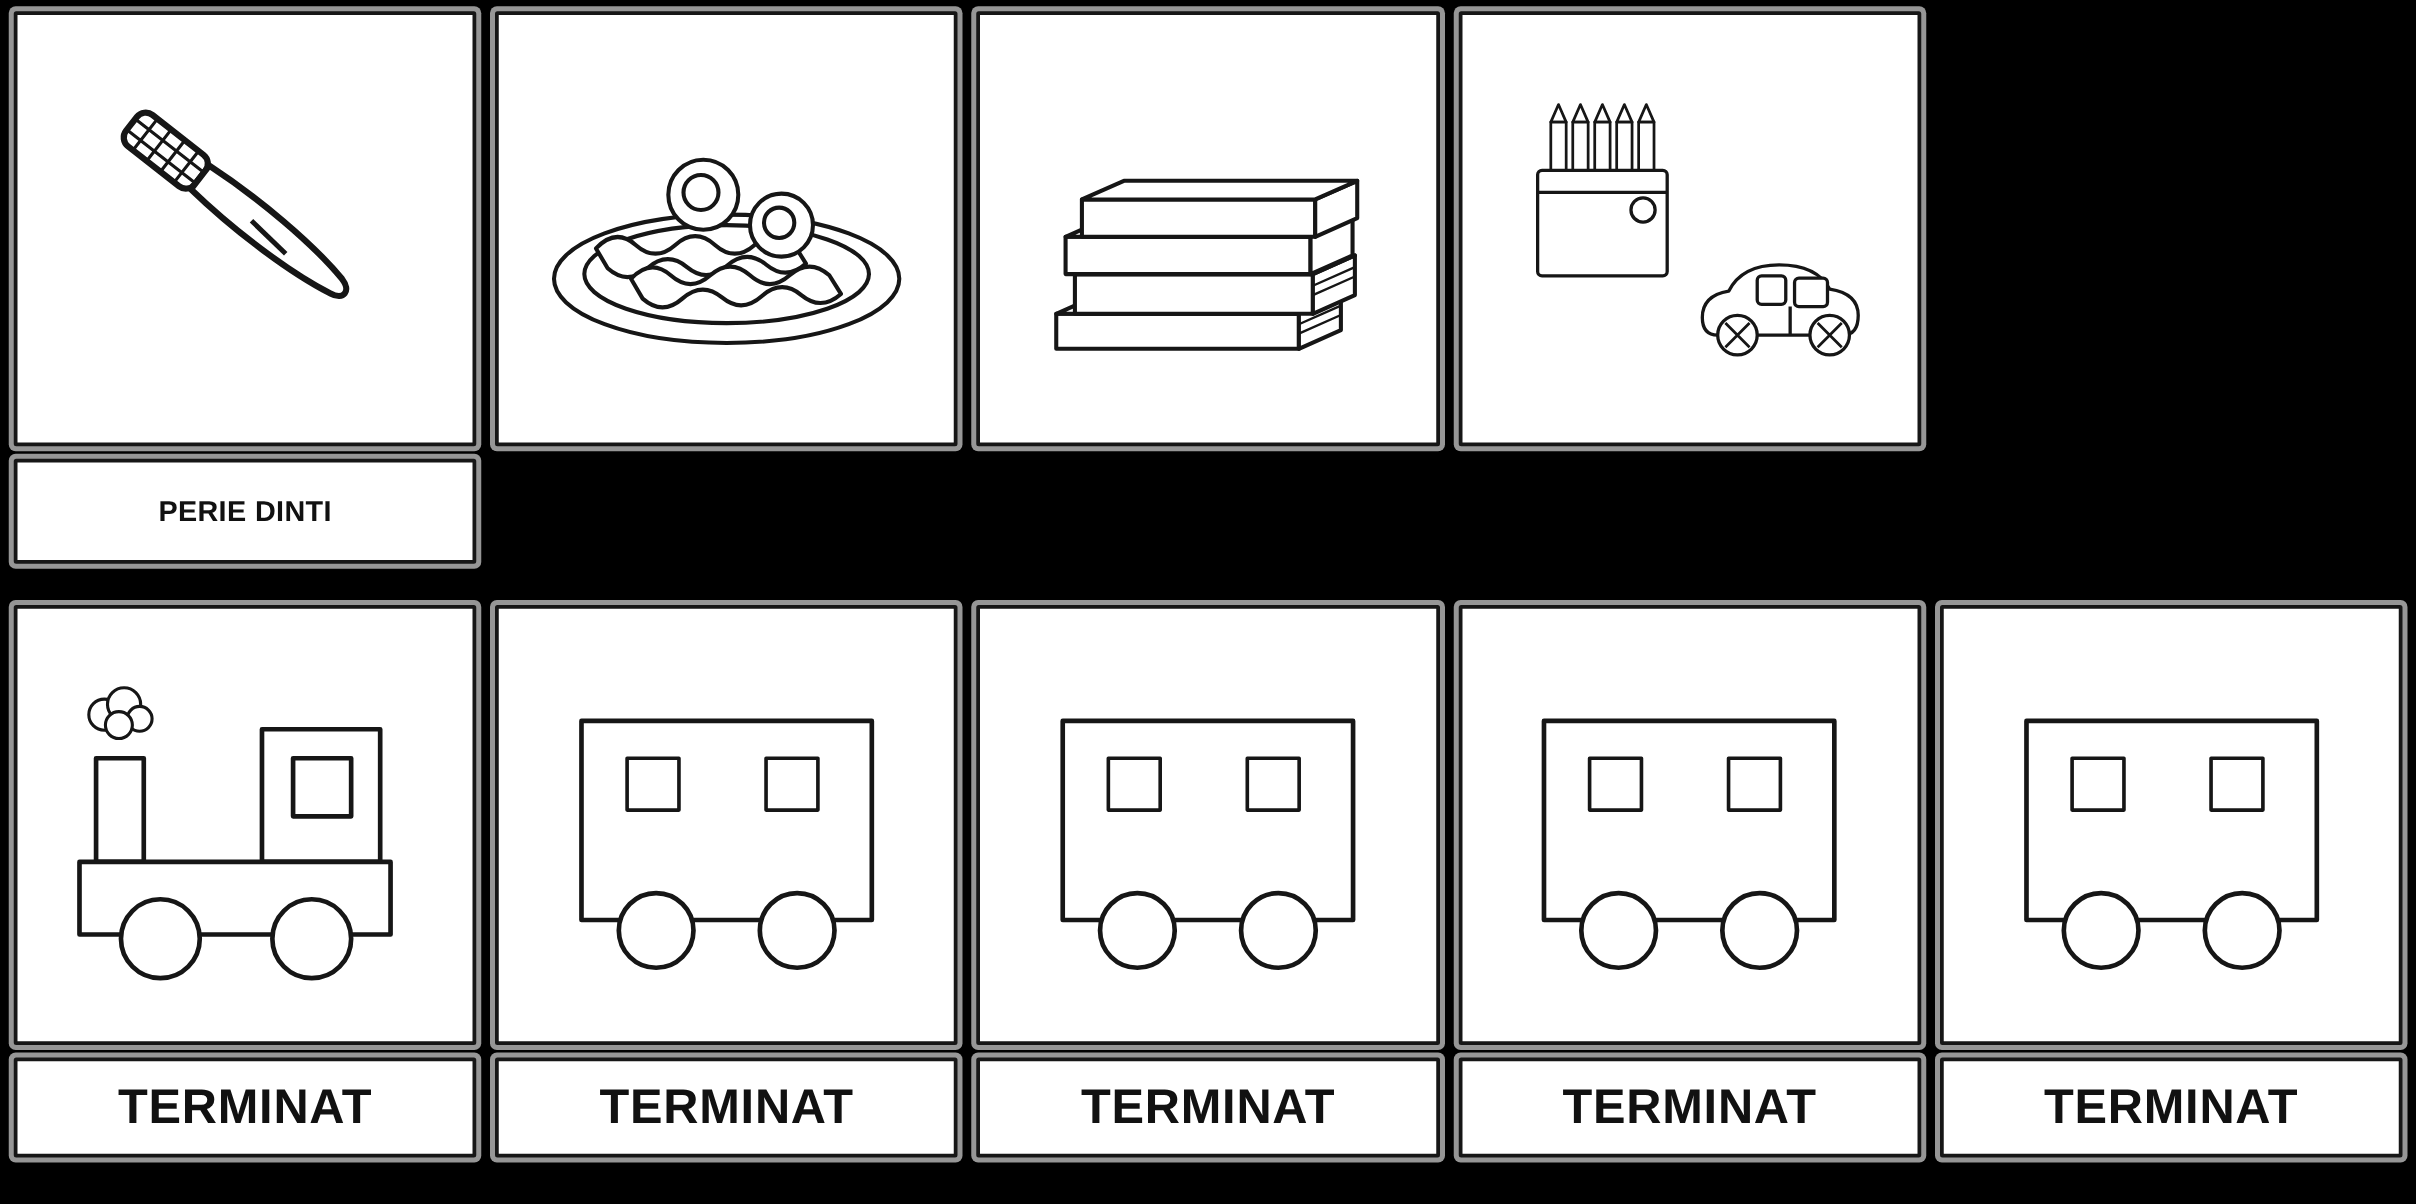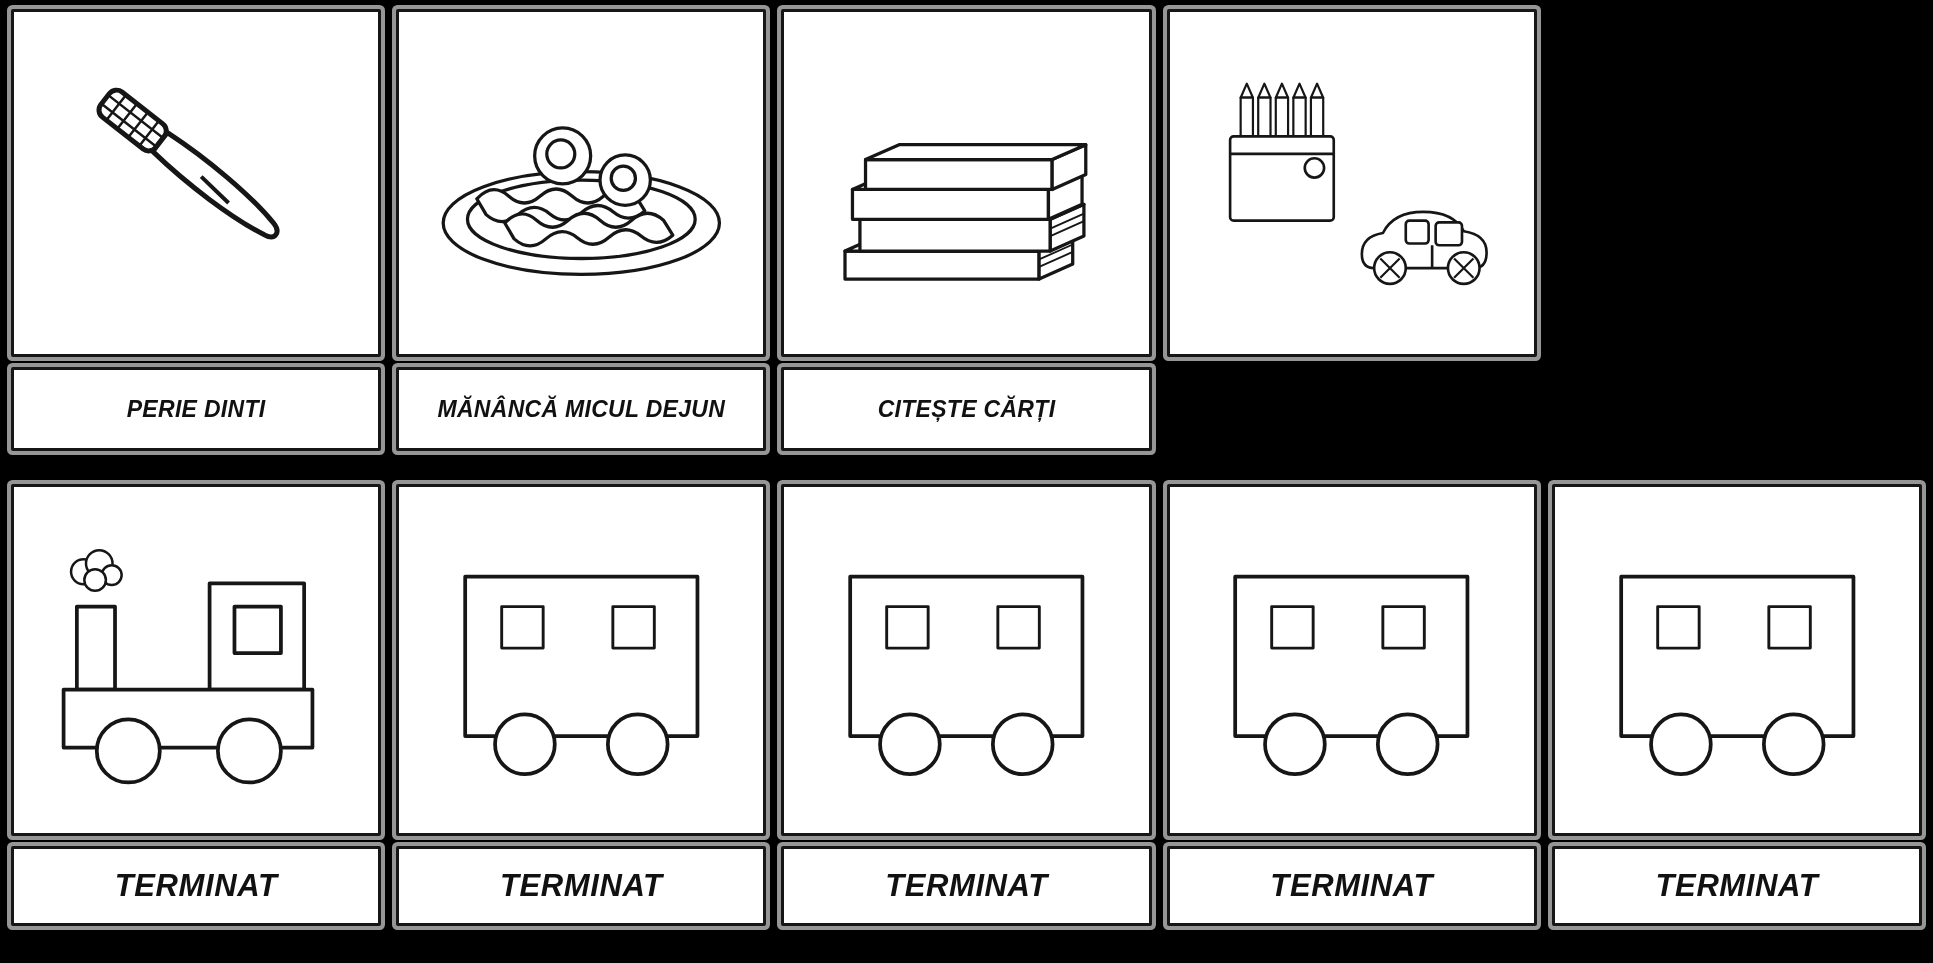--- a/index.html
+++ b/index.html
@@ -29,24 +29,24 @@
     box-shadow: 0 0 0 4px #969696;
     box-sizing: border-box;
   }
   .image-box { display: flex; align-items: center; justify-content: center; overflow: hidden; }
   .row-top .image-box    { height: 348px; margin-bottom: 10px; }
   .row-top .label-box    { height: 84px; }
   .row-bottom .image-box { height: 352px; margin-bottom: 10px; }
   .row-bottom .label-box { height: 80px; }
   .label-box {
     display: flex; align-items: center; justify-content: center;
-    text-align: center; padding: 0 6px; font-style: italic;
+    text-align: center; padding: 0 6px;
   }
   .row-top .label-box span    { font-size: 23px; font-weight: 700; letter-spacing: .3px; }
-  .row-bottom .label-box span { font-size: 31px; font-weight: 700; letter-spacing: .6px; }
+  .row-bottom .label-box span { font-size: 39px; font-weight: 700; letter-spacing: .6px; }
   .row-gap { height: 33px; flex: none; }
   .image-box svg { width: 82%; height: 90%; display: block; }
 </style>
 </head>
 <body>
 
 <div class="sheet">
 
   <div class="row row-top">
 
@@ -75,23 +75,20 @@
             <ellipse cx="160" cy="168" rx="148" ry="55"></ellipse>
             <ellipse cx="160" cy="164" rx="122" ry="42"></ellipse>
             <path d="M48 142q17-18 34-3 17 15 34 0 17-15 34 0 17 15 34 0 17-15 34 0l10 16q-17 15-34 1-17-14-34 1-17 15-34 1-17-14-34 1-17 15-34 0z"></path>
             <path d="M78 168q17-18 34-3 17 15 34 0 17-15 34 0 17 15 34 0 17-15 34 0l10 16q-17 15-34 1-17-14-34 1-17 15-34 1-17-14-34 1-17 15-34 0z"></path>
             <circle cx="140" cy="96" r="30"></circle>
             <circle cx="138" cy="94" r="15"></circle>
             <circle cx="207" cy="122" r="27"></circle>
             <circle cx="205" cy="120" r="13"></circle>
           </g>
         </svg>
-      </div>
-      <div class="box label-box">
-        <span>MĂNÂNCĂ MICUL DEJUN</span>
       </div>
     </div>
 
     <div class="card">
       <div class="box image-box">
         <svg viewBox="0 0 320 250">
           <g fill="#fff" stroke="#161616" stroke-width="3.5" stroke-linejoin="round">
             <rect x="30" y="198" width="208" height="30"></rect>
             <polygon points="238,198 274,182 274,212 238,228"></polygon>
             <polygon points="30,198 66,182 274,182 238,198"></polygon>
@@ -101,23 +98,20 @@
             <polygon points="46,164 82,148 286,148 250,164"></polygon>
             <path d="M250 174l36-16M250 182l36-16" fill="none" stroke-width="2"></path>
             <rect x="38" y="132" width="210" height="32"></rect>
             <polygon points="248,132 284,116 284,148 248,164"></polygon>
             <polygon points="38,132 74,116 284,116 248,132"></polygon>
             <rect x="52" y="100" width="200" height="32"></rect>
             <polygon points="252,100 288,84 288,116 252,132"></polygon>
             <polygon points="52,100 88,84 288,84 252,100"></polygon>
           </g>
         </svg>
-      </div>
-      <div class="box label-box">
-        <span>CITEȘTE CĂRȚI</span>
       </div>
     </div>
 
     <div class="card">
       <div class="box image-box">
         <svg viewBox="0 0 340 270">
           <g fill="#fff" stroke="#161616" stroke-width="3" stroke-linejoin="round">
             <g stroke-width="2.5">
               <path d="M44 38l7-16 7 16z"></path>
                 <rect x="44" y="38" width="14" height="50"></rect>

